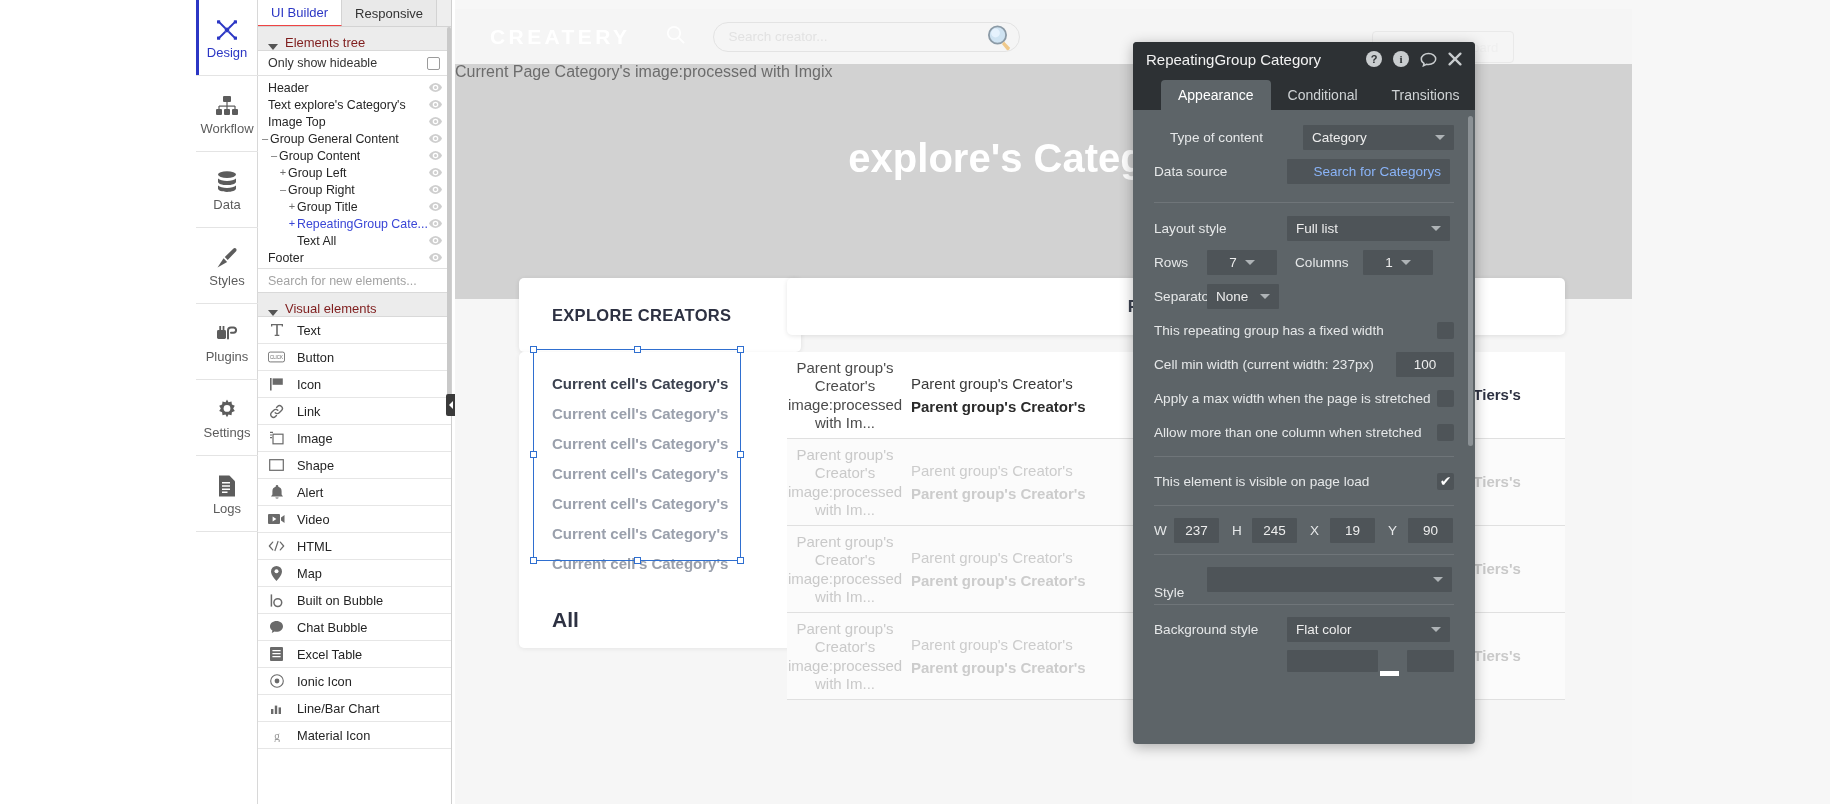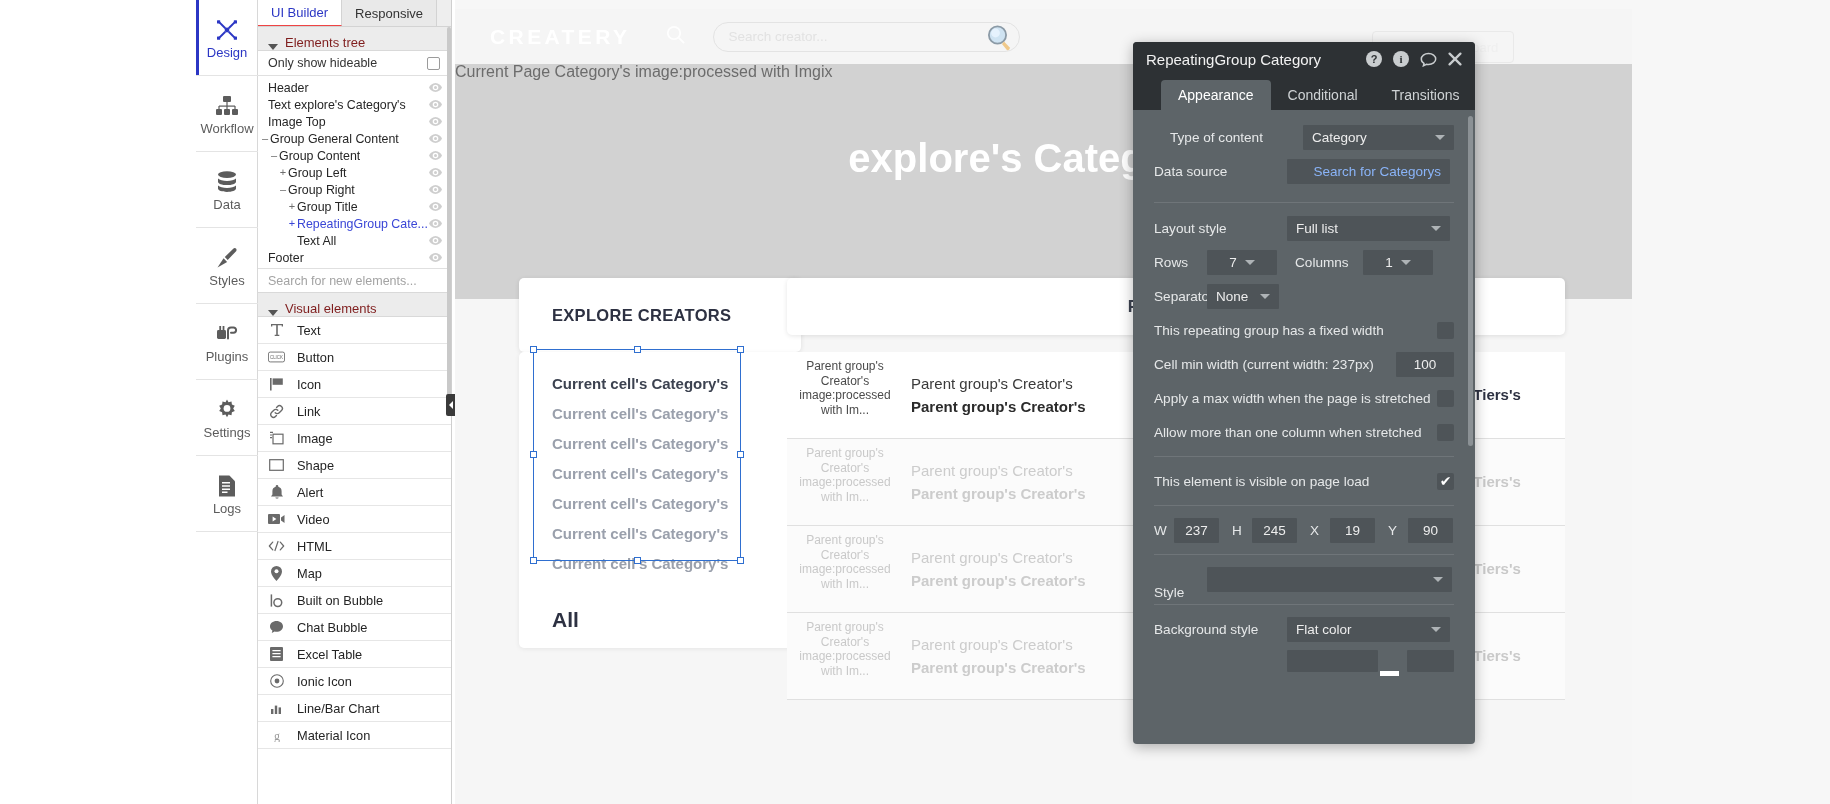--- a/index.html
+++ b/index.html
@@ -206,21 +206,21 @@
   .card-right-head span { font-size: 17px; font-weight: bold; color: #3c4250; }
 
   .creator-row {
     position: absolute; left: 332px; width: 778px; height: 87px;
     background: #ffffff; border-bottom: 1px solid #e0e0e0;
     display: flex; align-items: center;
   }
   .creator-row.dim { background: #fbfbfb; }
   .cr-thumb {
     width: 116px; flex: 0 0 116px; text-align: center;
-    font-size: 12px; line-height: 1.22; color: #4b4b4b; overflow: hidden; height: 72px;
+    font-size: 15px; line-height: 1.22; color: #4b4b4b; overflow: hidden; height: 72px;
   }
   .creator-row.dim .cr-thumb { color: #c9c9c9; }
   .cr-mid { flex: 1 1 auto; padding-left: 8px; }
   .cr-mid .l1 { font-size: 15px; color: #3a3a3a; margin-bottom: 6px; }
   .cr-mid .l2 { font-size: 15px; color: #2b2b2b; font-weight: bold; }
   .creator-row.dim .cr-mid .l1, .creator-row.dim .cr-mid .l2 { color: #cccccc; }
   .cr-right {
     width: 170px; flex: 0 0 170px; font-size: 15px; font-weight: bold; color: #2d3142;
     line-height: 1.2; padding-right: 10px;
   }

